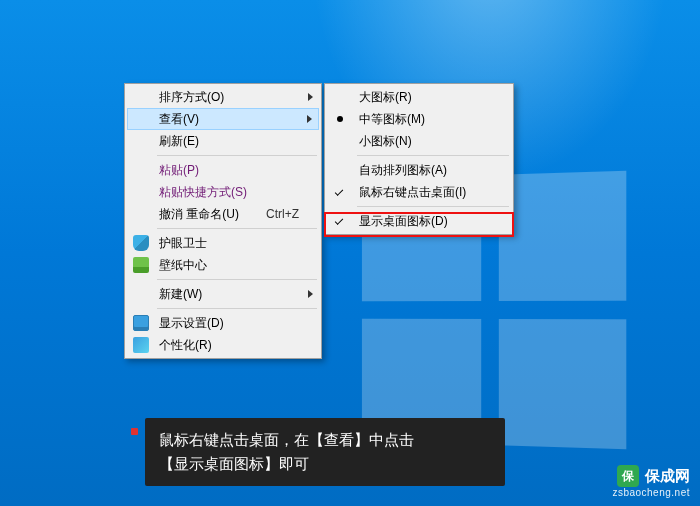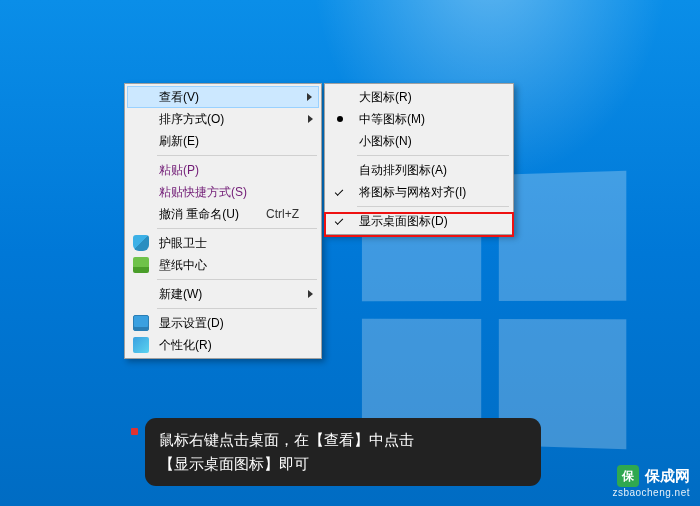--- a/index.html
+++ b/index.html
@@ -114,27 +114,27 @@
     .highlight-box {
       position: absolute;
       border: 2px solid #e11;
       pointer-events: none;
     }
     .hl1 { left: 324px; top: 212px; width: 190px; height: 25px; }
 
     .caption {
       position: absolute;
       left: 145px; bottom: 20px;
-      width: 396px;
+      width: 360px;
       background: #222;
       color: #fff;
       font-size: 15px;
       padding: 10px 14px;
       line-height: 1.6;
-      border-radius: 11px;
+      border-radius: 2px;
     }
     .caption-dot {
       position: absolute;
       left: -14px; top: 10px;
       width: 7px; height: 7px;
       background: #d33;
       border-radius: 1px;
     }
 
     .watermark {
@@ -165,29 +165,29 @@
     <div></div>
       <div></div>
       <div></div>
       <div></div>
   </div>
 </div>
 
 <div class="menu menu-primary">
   <div class="gutter"></div>
 
+  <div class="item">
+    <span>排序方式(O)</span>
+    <span class="arrow"></span>
+  </div>
   <div class="item hover">
     <span>查看(V)</span>
     <span class="arrow"></span>
   </div>
   <div class="item">
-    <span>排序方式(O)</span>
-    <span class="arrow"></span>
-  </div>
-  <div class="item">
     <span>刷新(E)</span>
   </div>
   <div class="sep"></div>
   <div class="item disabled">
     <span>粘贴(P)</span>
   </div>
   <div class="item disabled">
     <span>粘贴快捷方式(S)</span>
   </div>
   <div class="item">
@@ -231,21 +231,21 @@
   </div>
   <div class="item">
     <span>小图标(N)</span>
   </div>
   <div class="sep"></div>
   <div class="item">
     <span>自动排列图标(A)</span>
   </div>
   <div class="item">
     <span class="check"></span>
-    <span>将图标与网格对齐(I)</span>
+    <span>鼠标右键点击桌面(I)</span>
   </div>
   <div class="sep"></div>
   <div class="item">
     <span class="check"></span>
     <span>显示桌面图标(D)</span>
   </div>
 </div>
 
 <div class="highlight-box hl1"></div>
 

